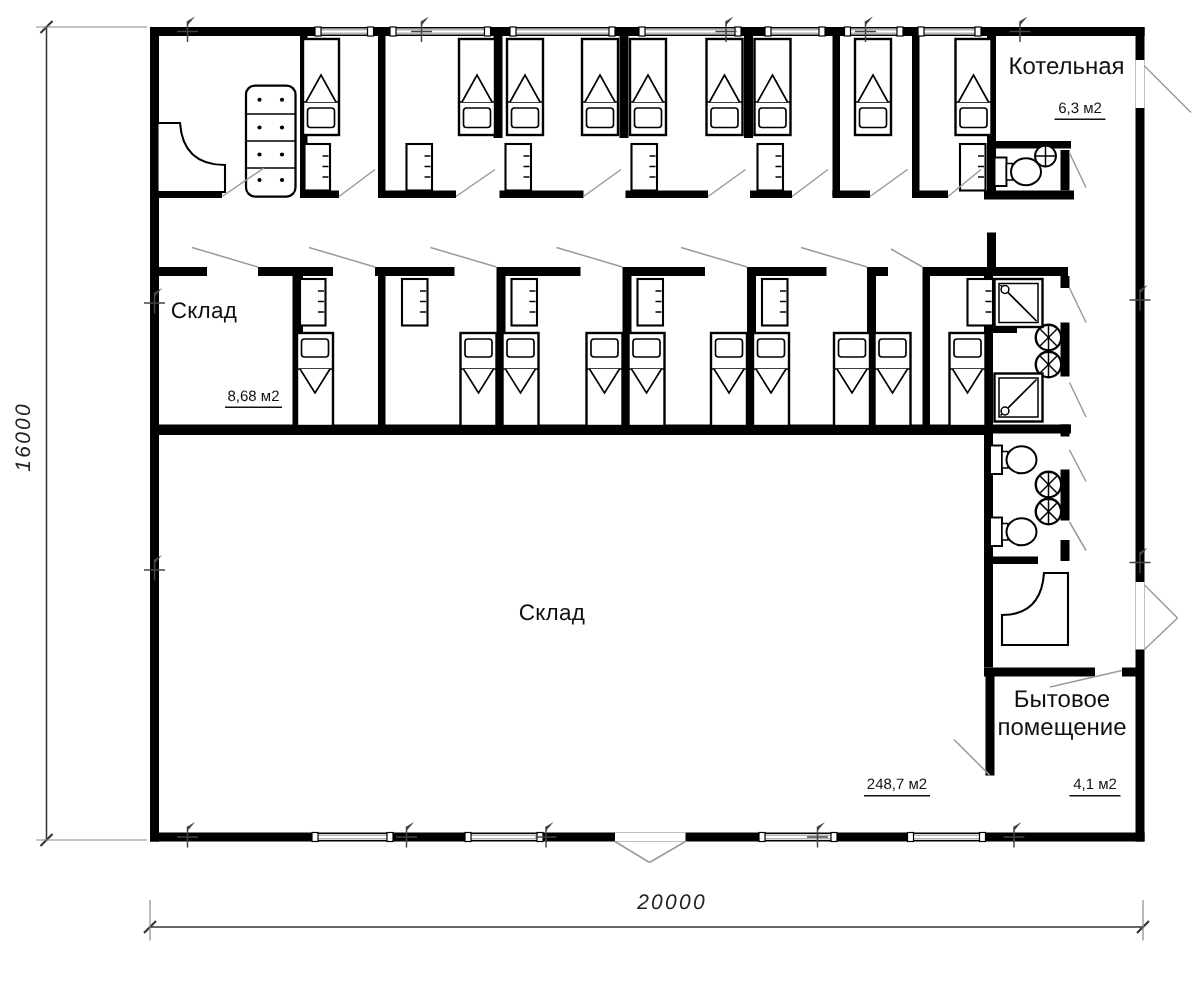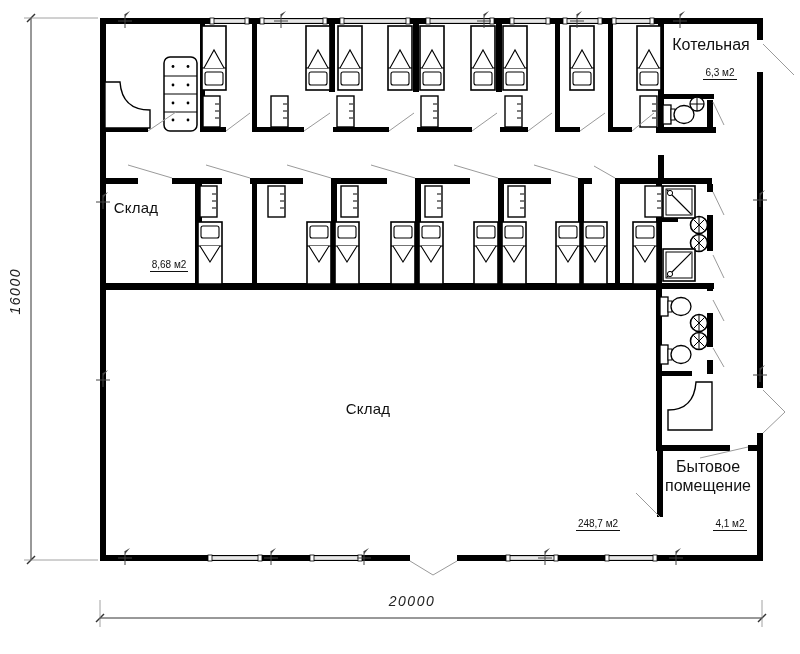--- a/index.html
+++ b/index.html
@@ -498,15 +498,15 @@
 
   <div class="lbl room" style="left:89px;top:199px;width:94px">Склад</div>
   <div class="lbl area" style="left:122px;top:259px;width:94px"><span>8,68 м2</span></div>
 
   <div class="lbl room" style="left:288px;top:400px;width:160px">Склад</div>
   <div class="lbl area" style="left:548px;top:518px;width:100px"><span>248,7 м2</span></div>
 
   <div class="lbl small" style="left:656px;top:458px;width:104px">Бытовое помещение</div>
   <div class="lbl area" style="left:695px;top:518px;width:70px"><span>4,1 м2</span></div>
 
-  <div class="lbl dim" style="left:312px;top:593px;width:200px">20000</div>
+  <div class="lbl dim" style="left:348px;top:593px;width:200px">20000</div>
   <div class="lbl dim vdim" style="left:-60px;top:283px;width:150px">16000</div>
 </div>
 
 </body></html>

